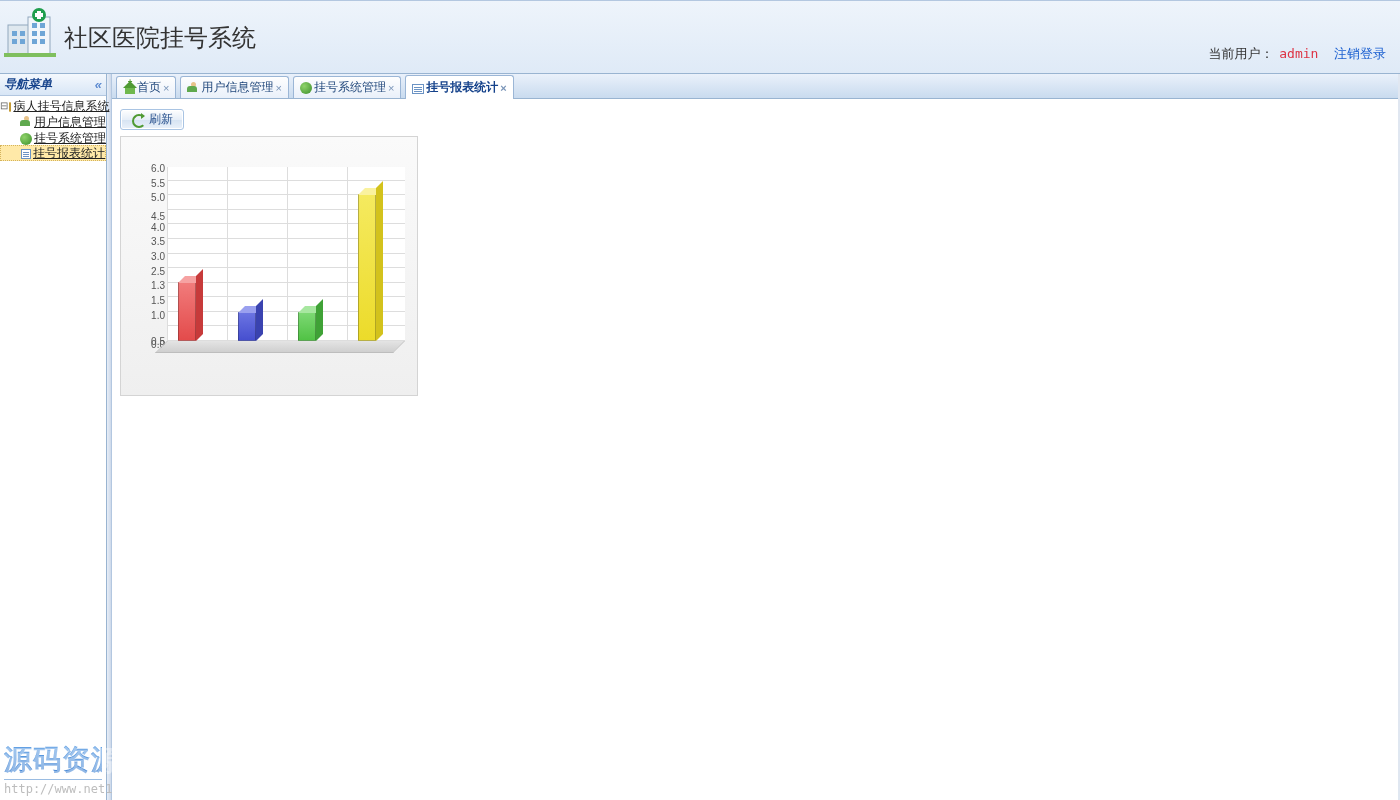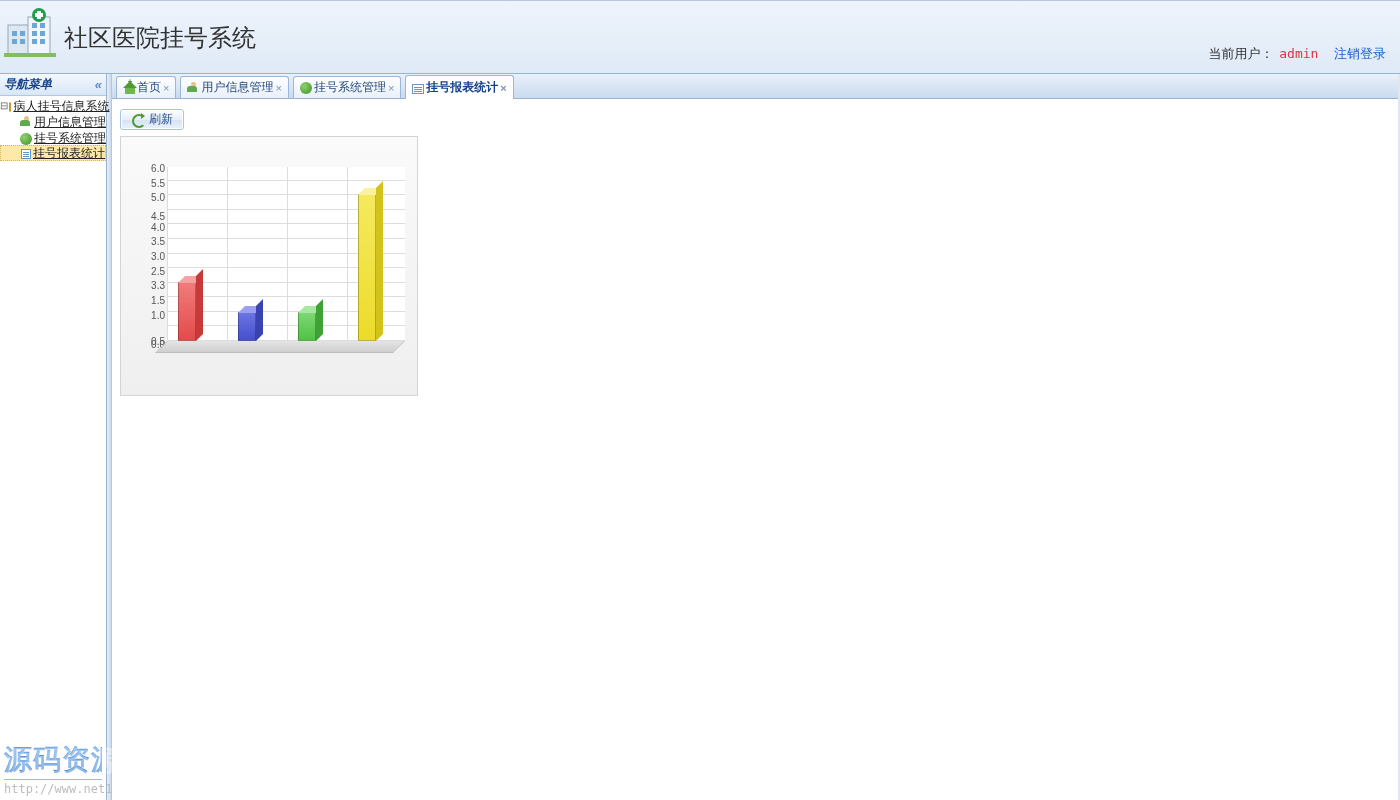--- a/index.html
+++ b/index.html
@@ -200,21 +200,21 @@
         <span class="ic-refresh"></span>
         <span>刷新</span>
       </div>
 
       <div class="chart-wrap">
         <div class="yaxis" id="yaxis">
             <div class="ylbl" style="bottom: -3px;">0.0</div>
             <div class="ylbl" style="bottom: 0; margin-top: 20px;">0.5</div>
             <div class="ylbl" style="bottom: 26.3333px;">1.0</div>
             <div class="ylbl" style="bottom: 41px;">1.5</div>
-            <div class="ylbl" style="bottom: 55.6667px;">3.3</div>
+            <div class="ylbl" style="bottom: 55.6667px;">1.3</div>
             <div class="ylbl" style="bottom: 70.3333px;">2.5</div>
             <div class="ylbl" style="bottom: 85px;">3.0</div>
             <div class="ylbl" style="bottom: 99.6667px; margin-top: 12px;">3.5</div>
             <div class="ylbl" style="bottom: 114.333px;">4.0</div>
             <div class="ylbl" style="bottom: 125px;">4.5</div>
             <div class="ylbl" style="bottom: 143.667px;">5.0</div>
             <div class="ylbl" style="bottom: 158.333px;">5.5</div>
             <div class="ylbl" style="bottom: 173px;">6.0</div>
           </div>
         <div class="chart-inner"></div>

